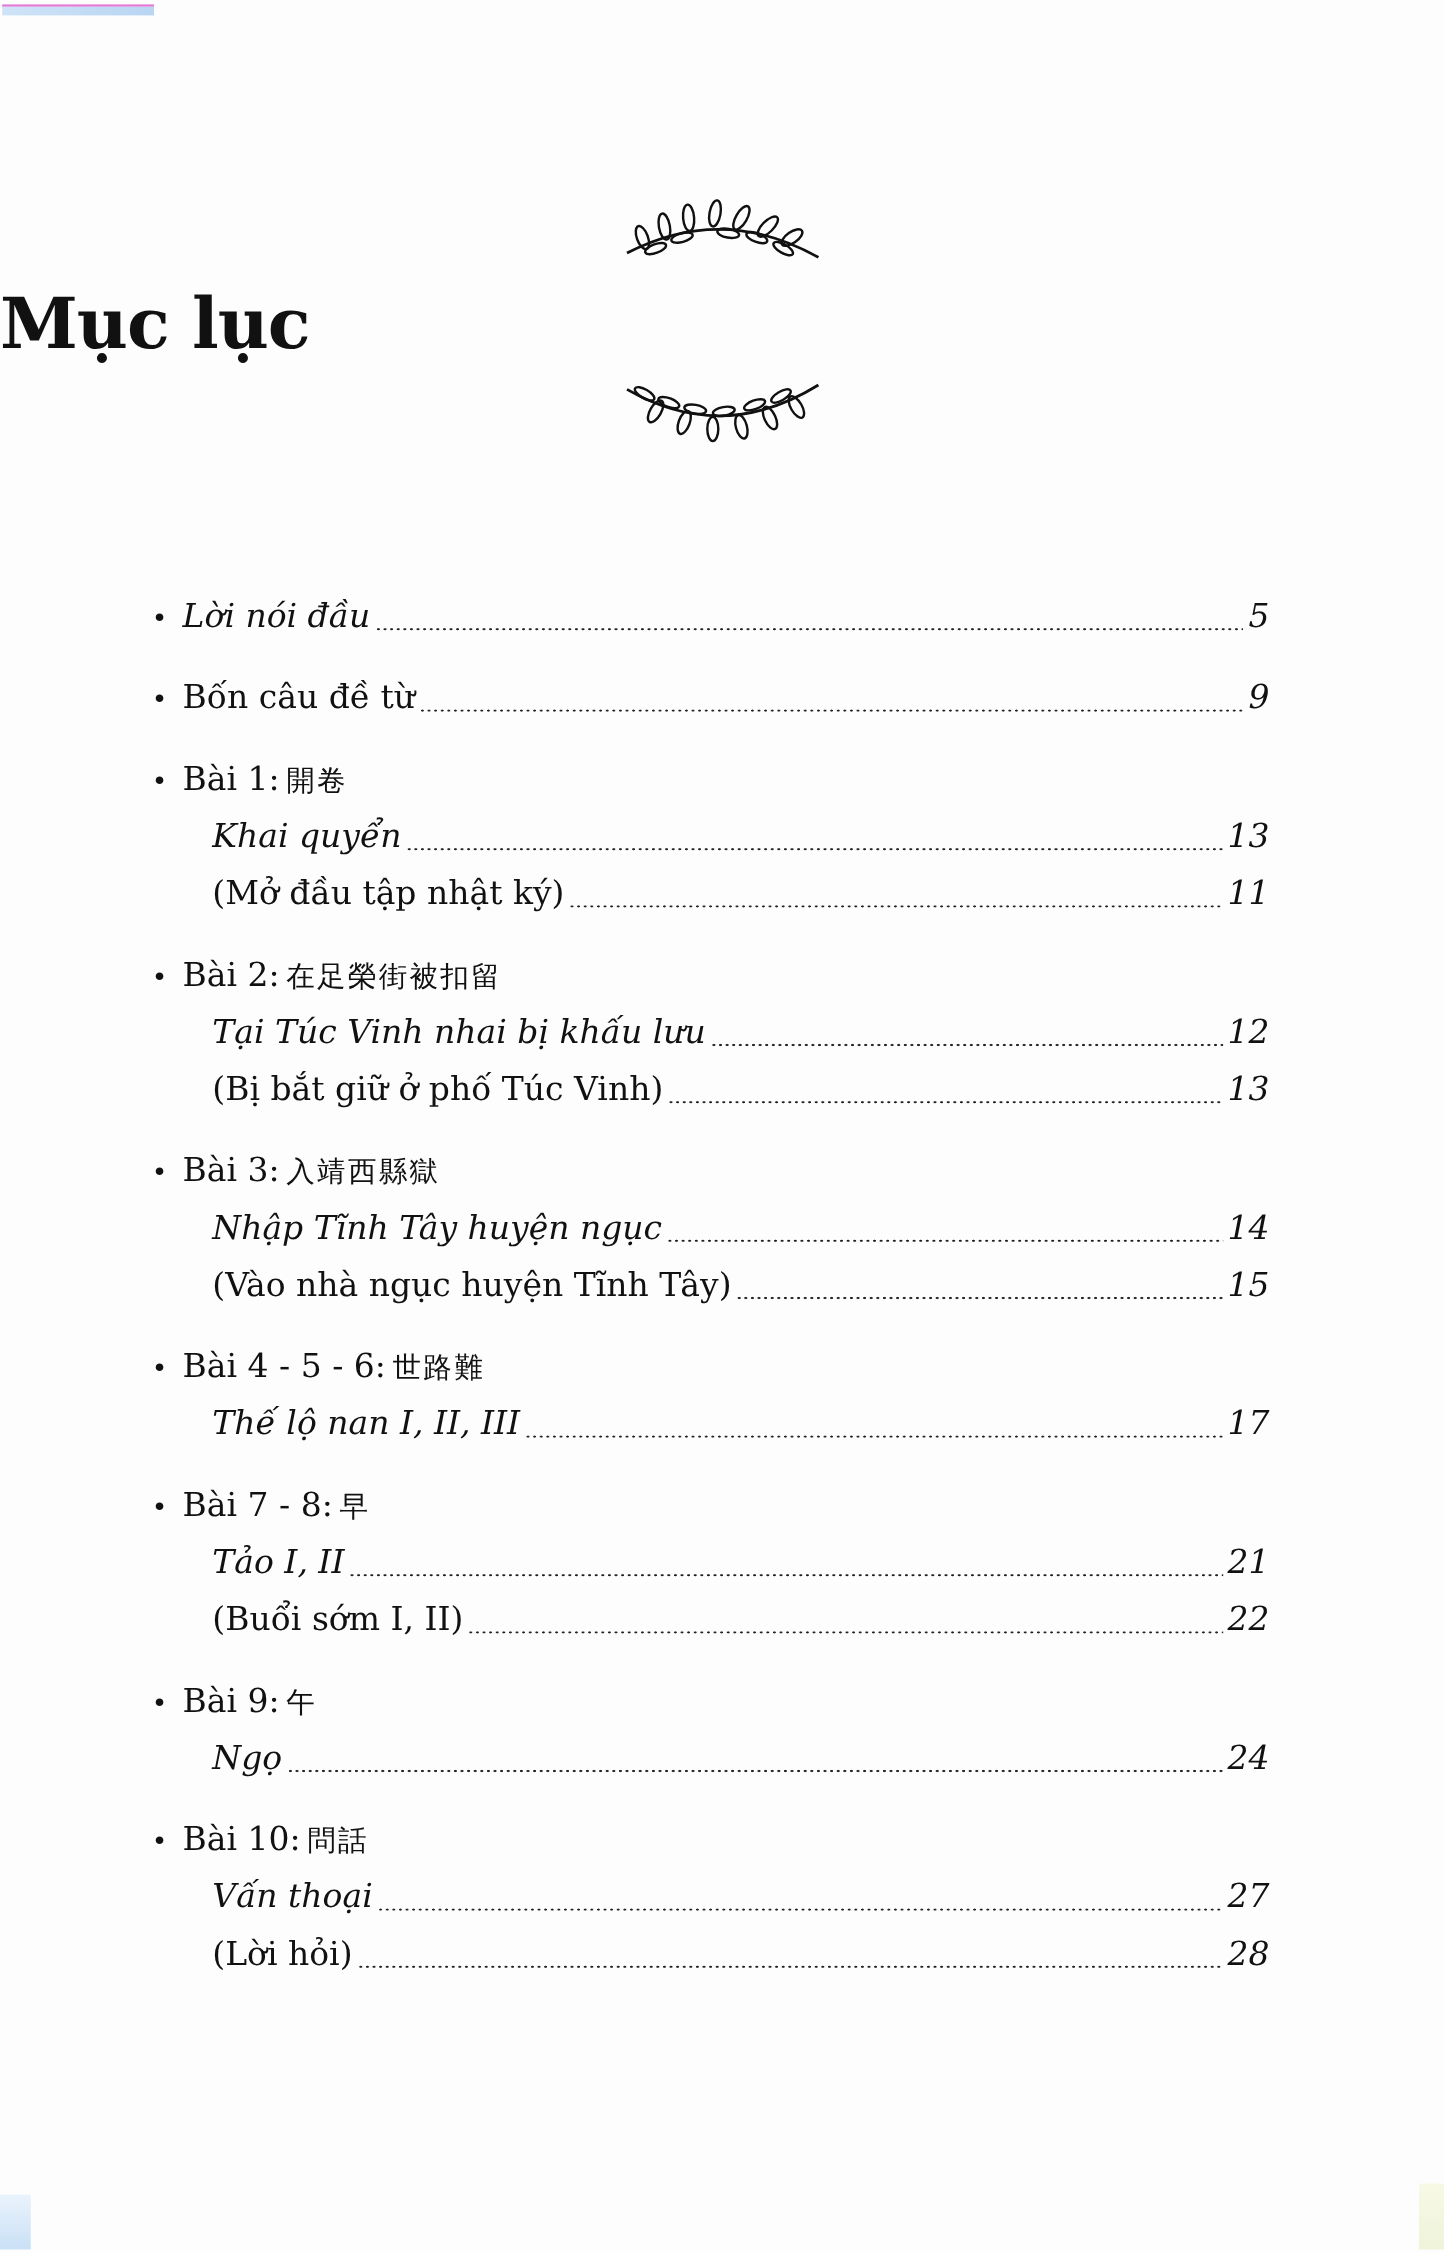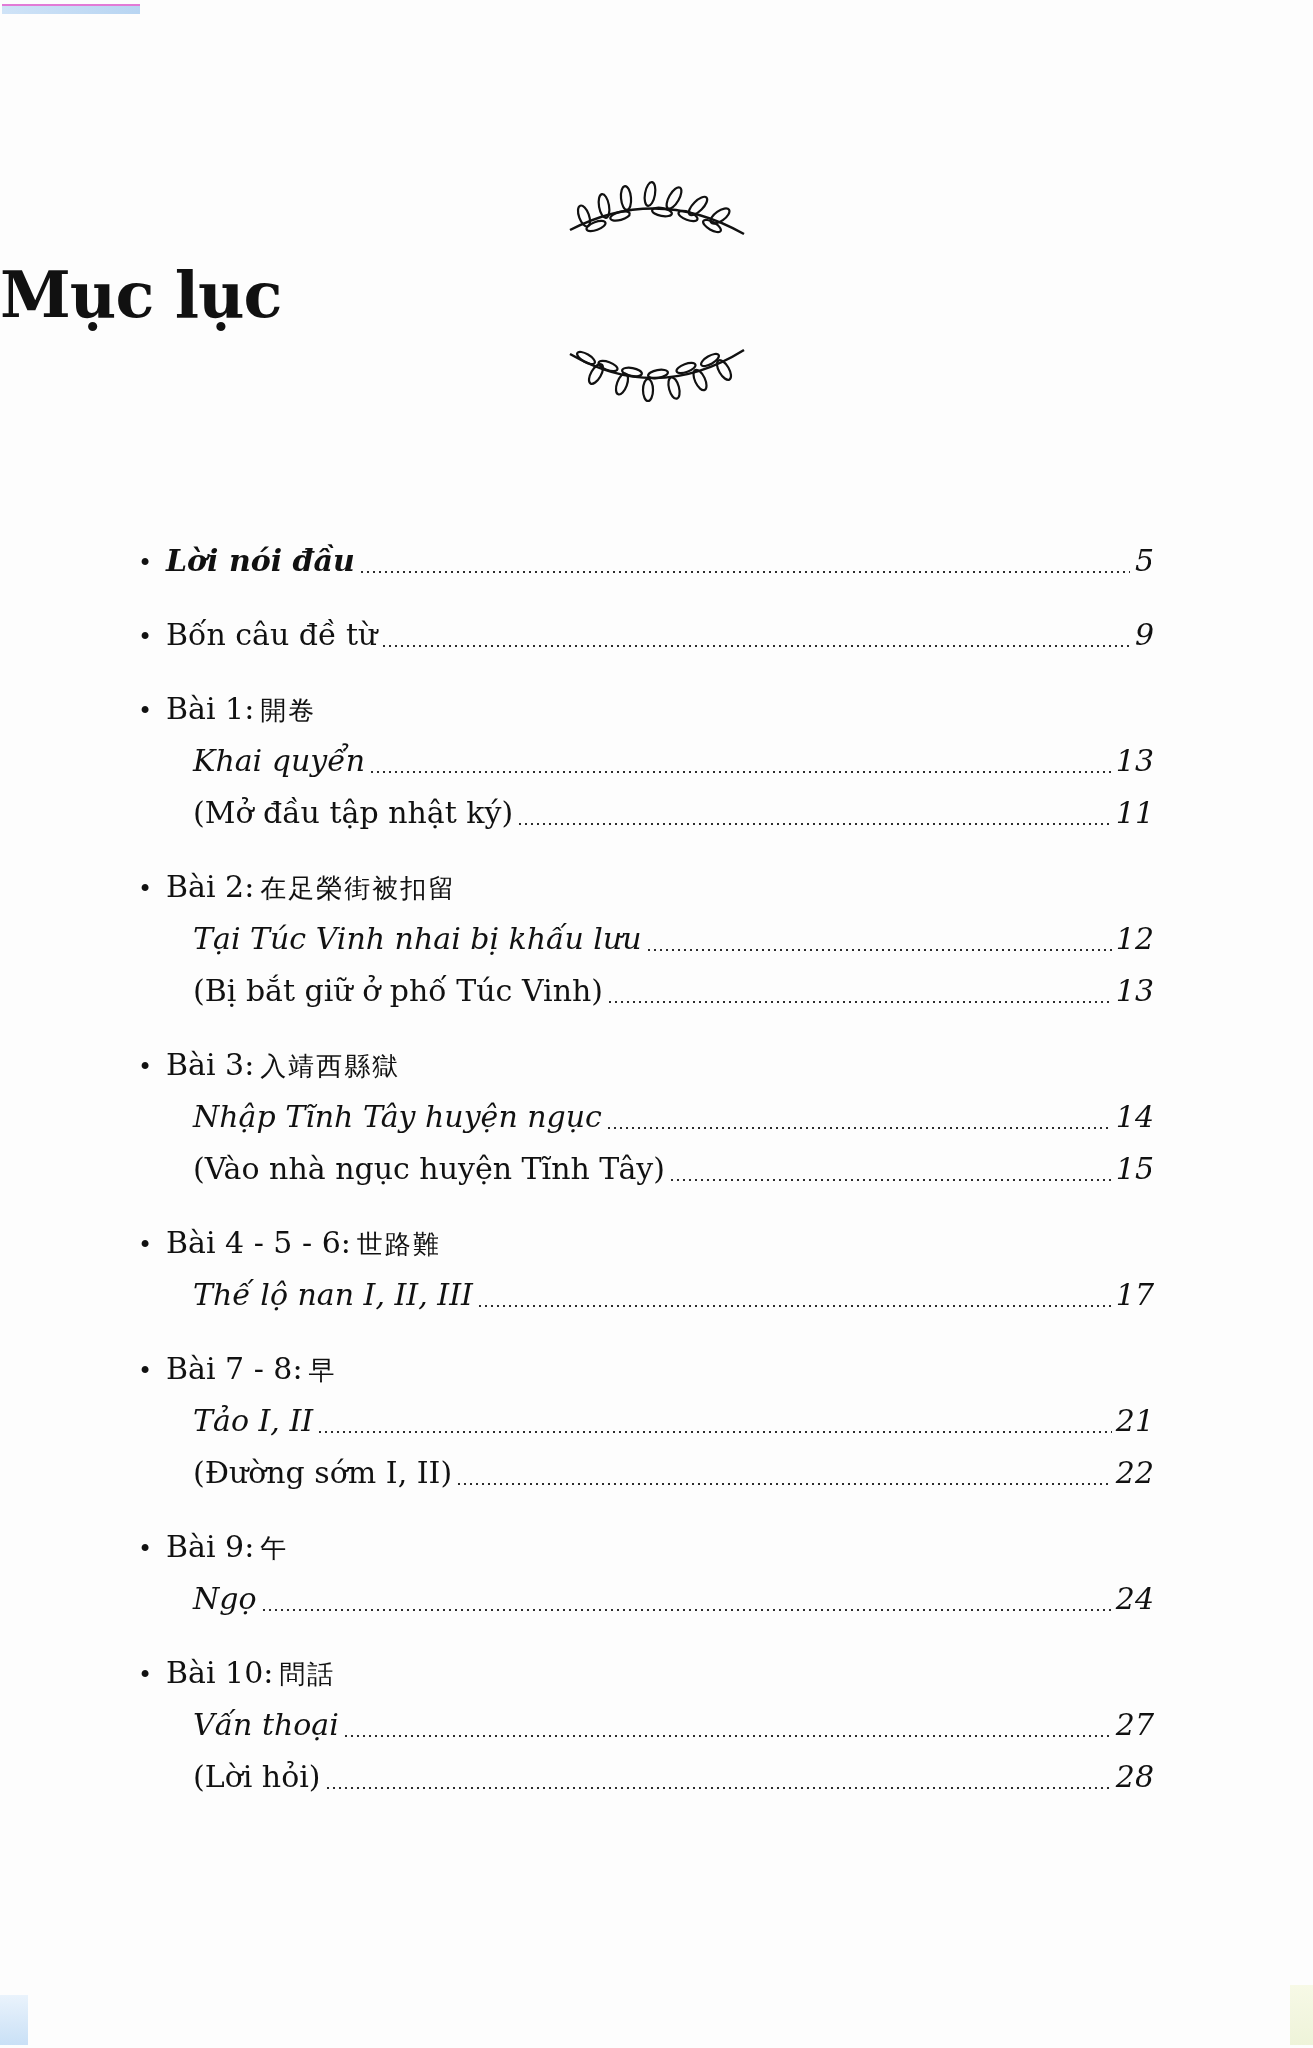--- a/index.html
+++ b/index.html
@@ -33,21 +33,21 @@
   .toc {
     position: absolute; left: 138px; top: 535px; width: 1016px;
     font-family: "DejaVu Serif", serif; font-size: 30px;
   }
   .entry { display: flex; align-items: baseline; height: 52px; line-height: 52px; }
   .entry.gap { margin-top: 22px; }
   .entry.sub { padding-left: 55px; }
   .bullet { width: 28px; flex: 0 0 28px; font-size: 24px; }
   .label { white-space: nowrap; }
   .label.italic { font-style: italic; }
-  .label.bold-italic { font-style: italic; font-weight: bold; }
+  .label.bold-italic { font-style: italic; font-weight: normal; }
   .hanzi { font-family: Liberation Mono, monospace; margin-left: 6px; letter-spacing: 2px; font-size: 26px; text-align: center; }
   .leader {
     flex: 1 1 auto; margin: 0 4px; height: 2px; align-self: flex-end; margin-bottom: 14px;
     background-image: radial-gradient(circle, #222 1.1px, transparent 1.3px);
     background-size: 6px 3px; background-repeat: repeat-x; background-position: left center;
   }
   .page { font-style: italic; white-space: nowrap; min-width: 20px; text-align: right; }
 </style>
 </head>
 <body>
@@ -172,21 +172,21 @@
     <span class="bullet">•</span>
     <span class="label">Bài 7 - 8:</span>
     <span class="hanzi">早</span>
   </div>
   <div class="entry sub">
     <span class="label italic">Tảo I, II</span>
     <span class="leader"></span>
     <span class="page">21</span>
   </div>
   <div class="entry sub">
-    <span class="label">(Đường sớm I, II)</span>
+    <span class="label">(Buổi sớm I, II)</span>
     <span class="leader"></span>
     <span class="page">22</span>
   </div>
 
   <div class="entry gap">
     <span class="bullet">•</span>
     <span class="label">Bài 9:</span>
     <span class="hanzi">午</span>
   </div>
   <div class="entry sub">

